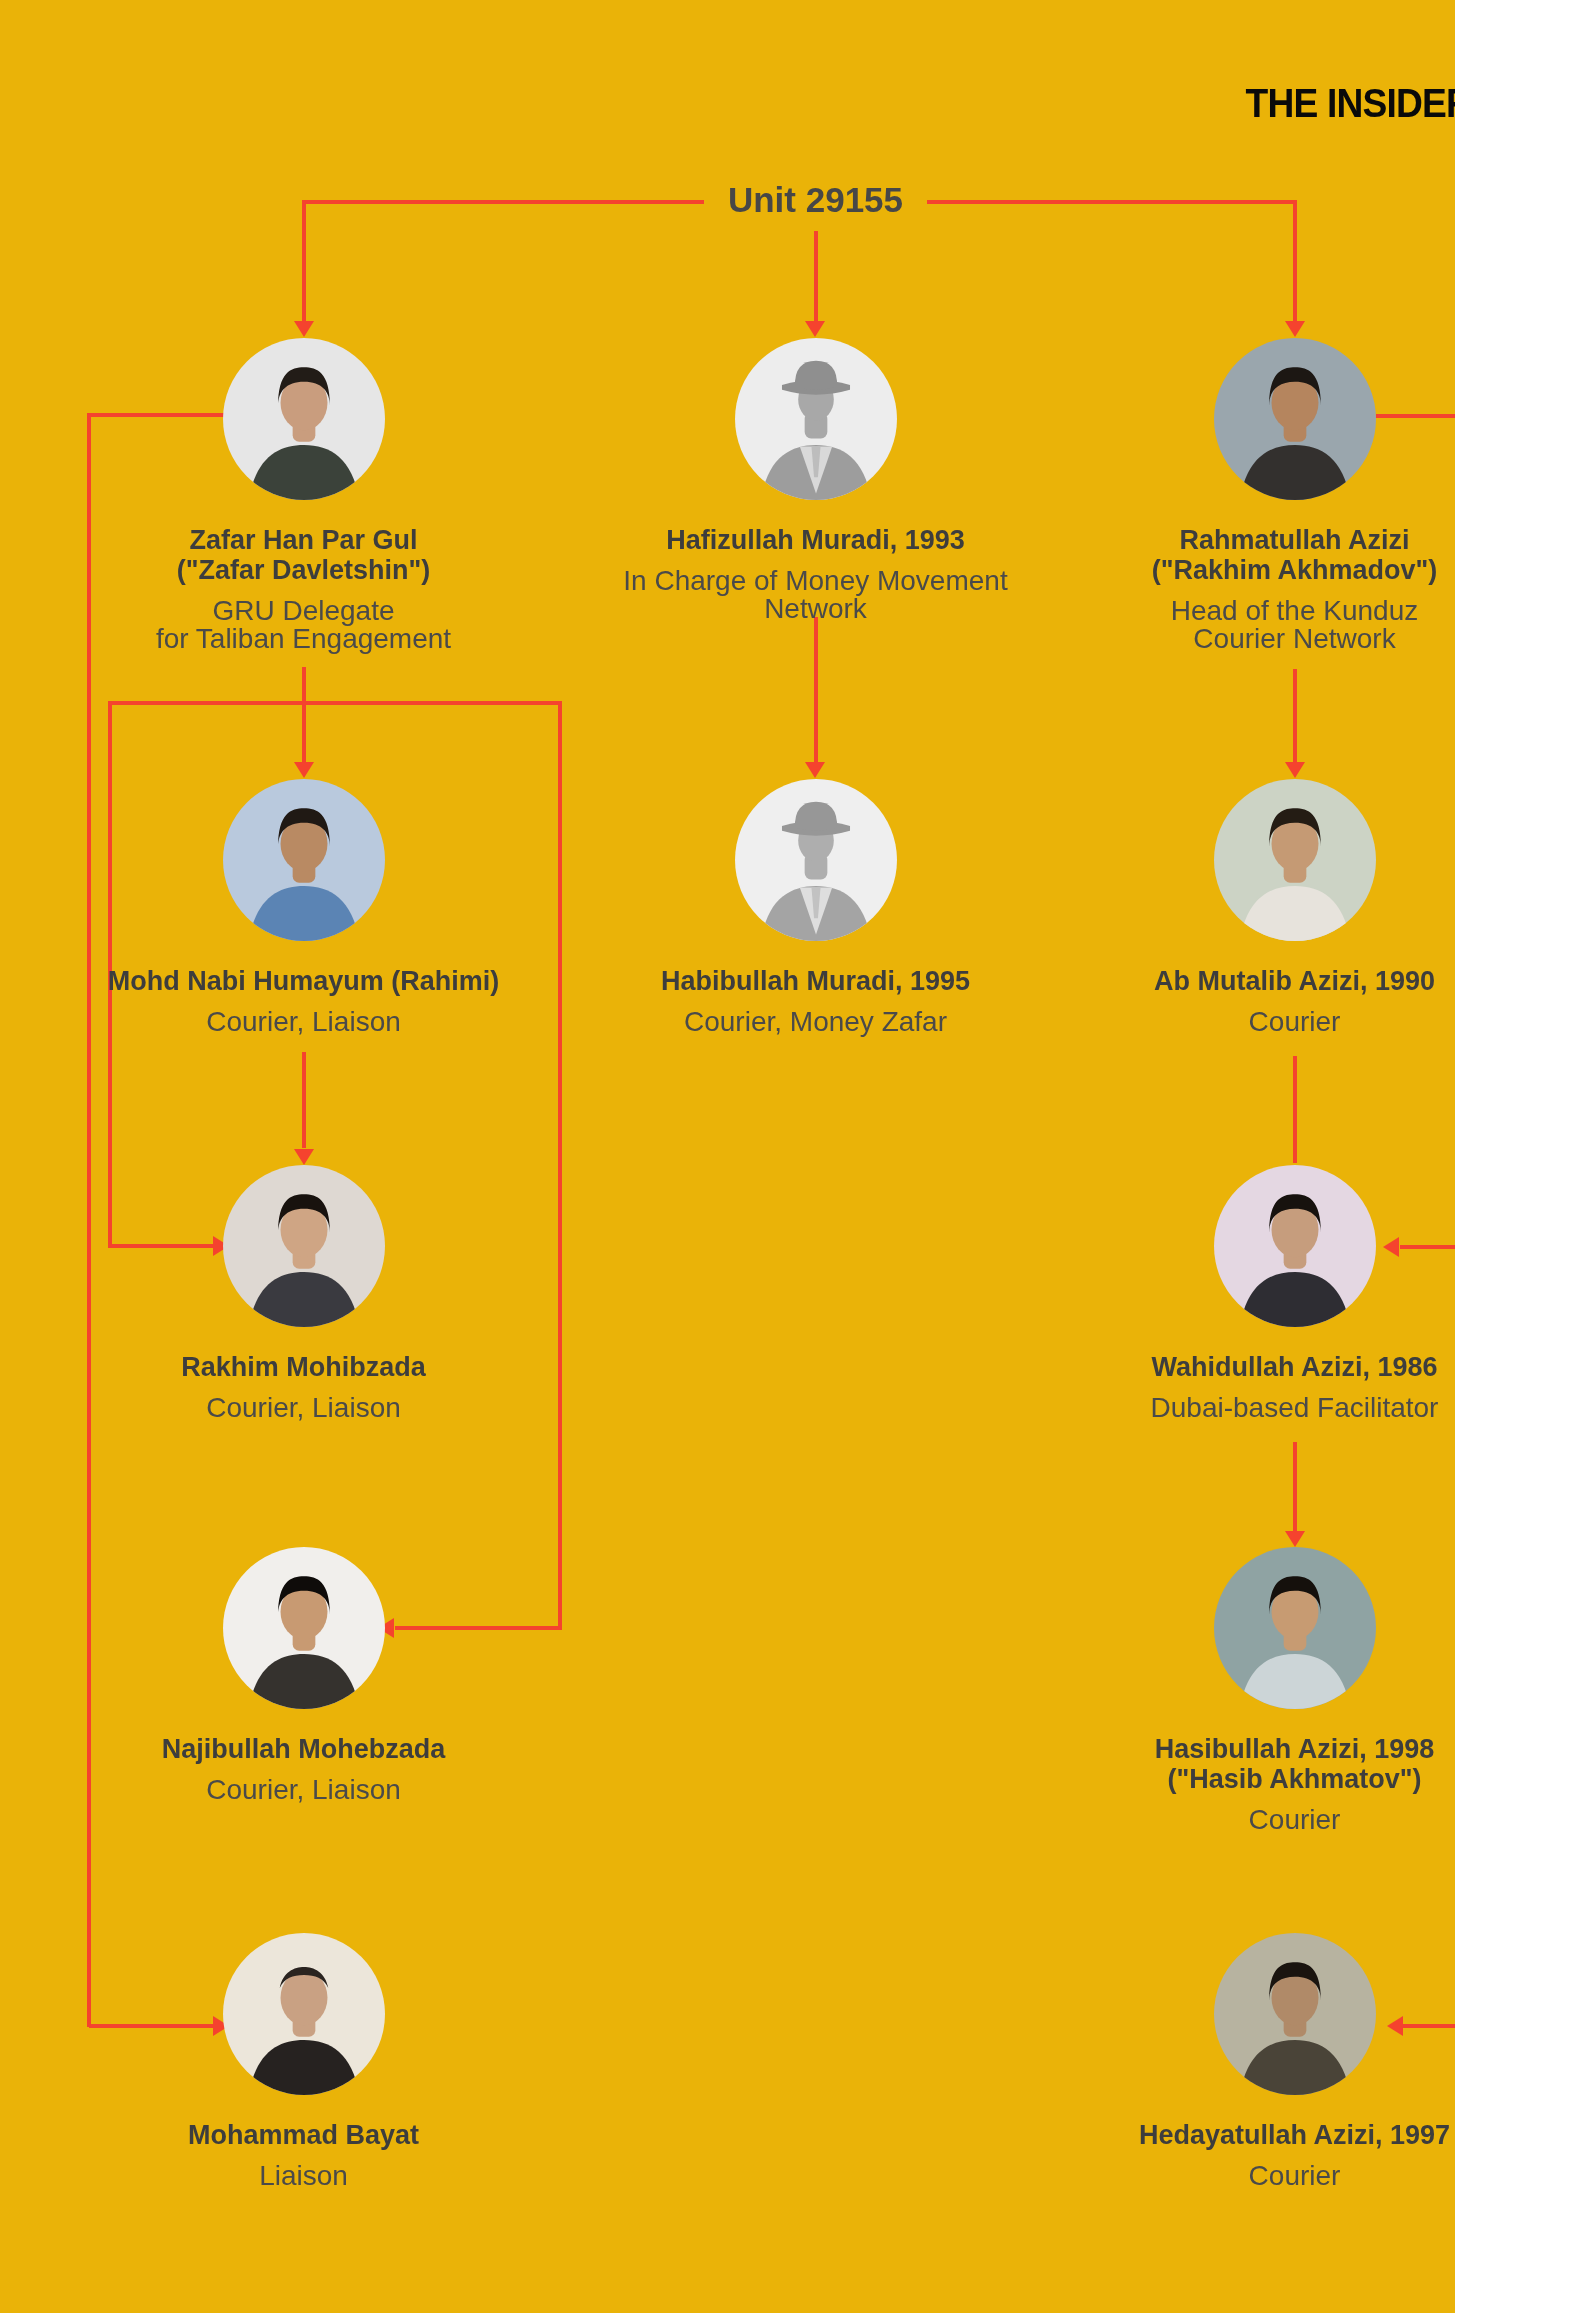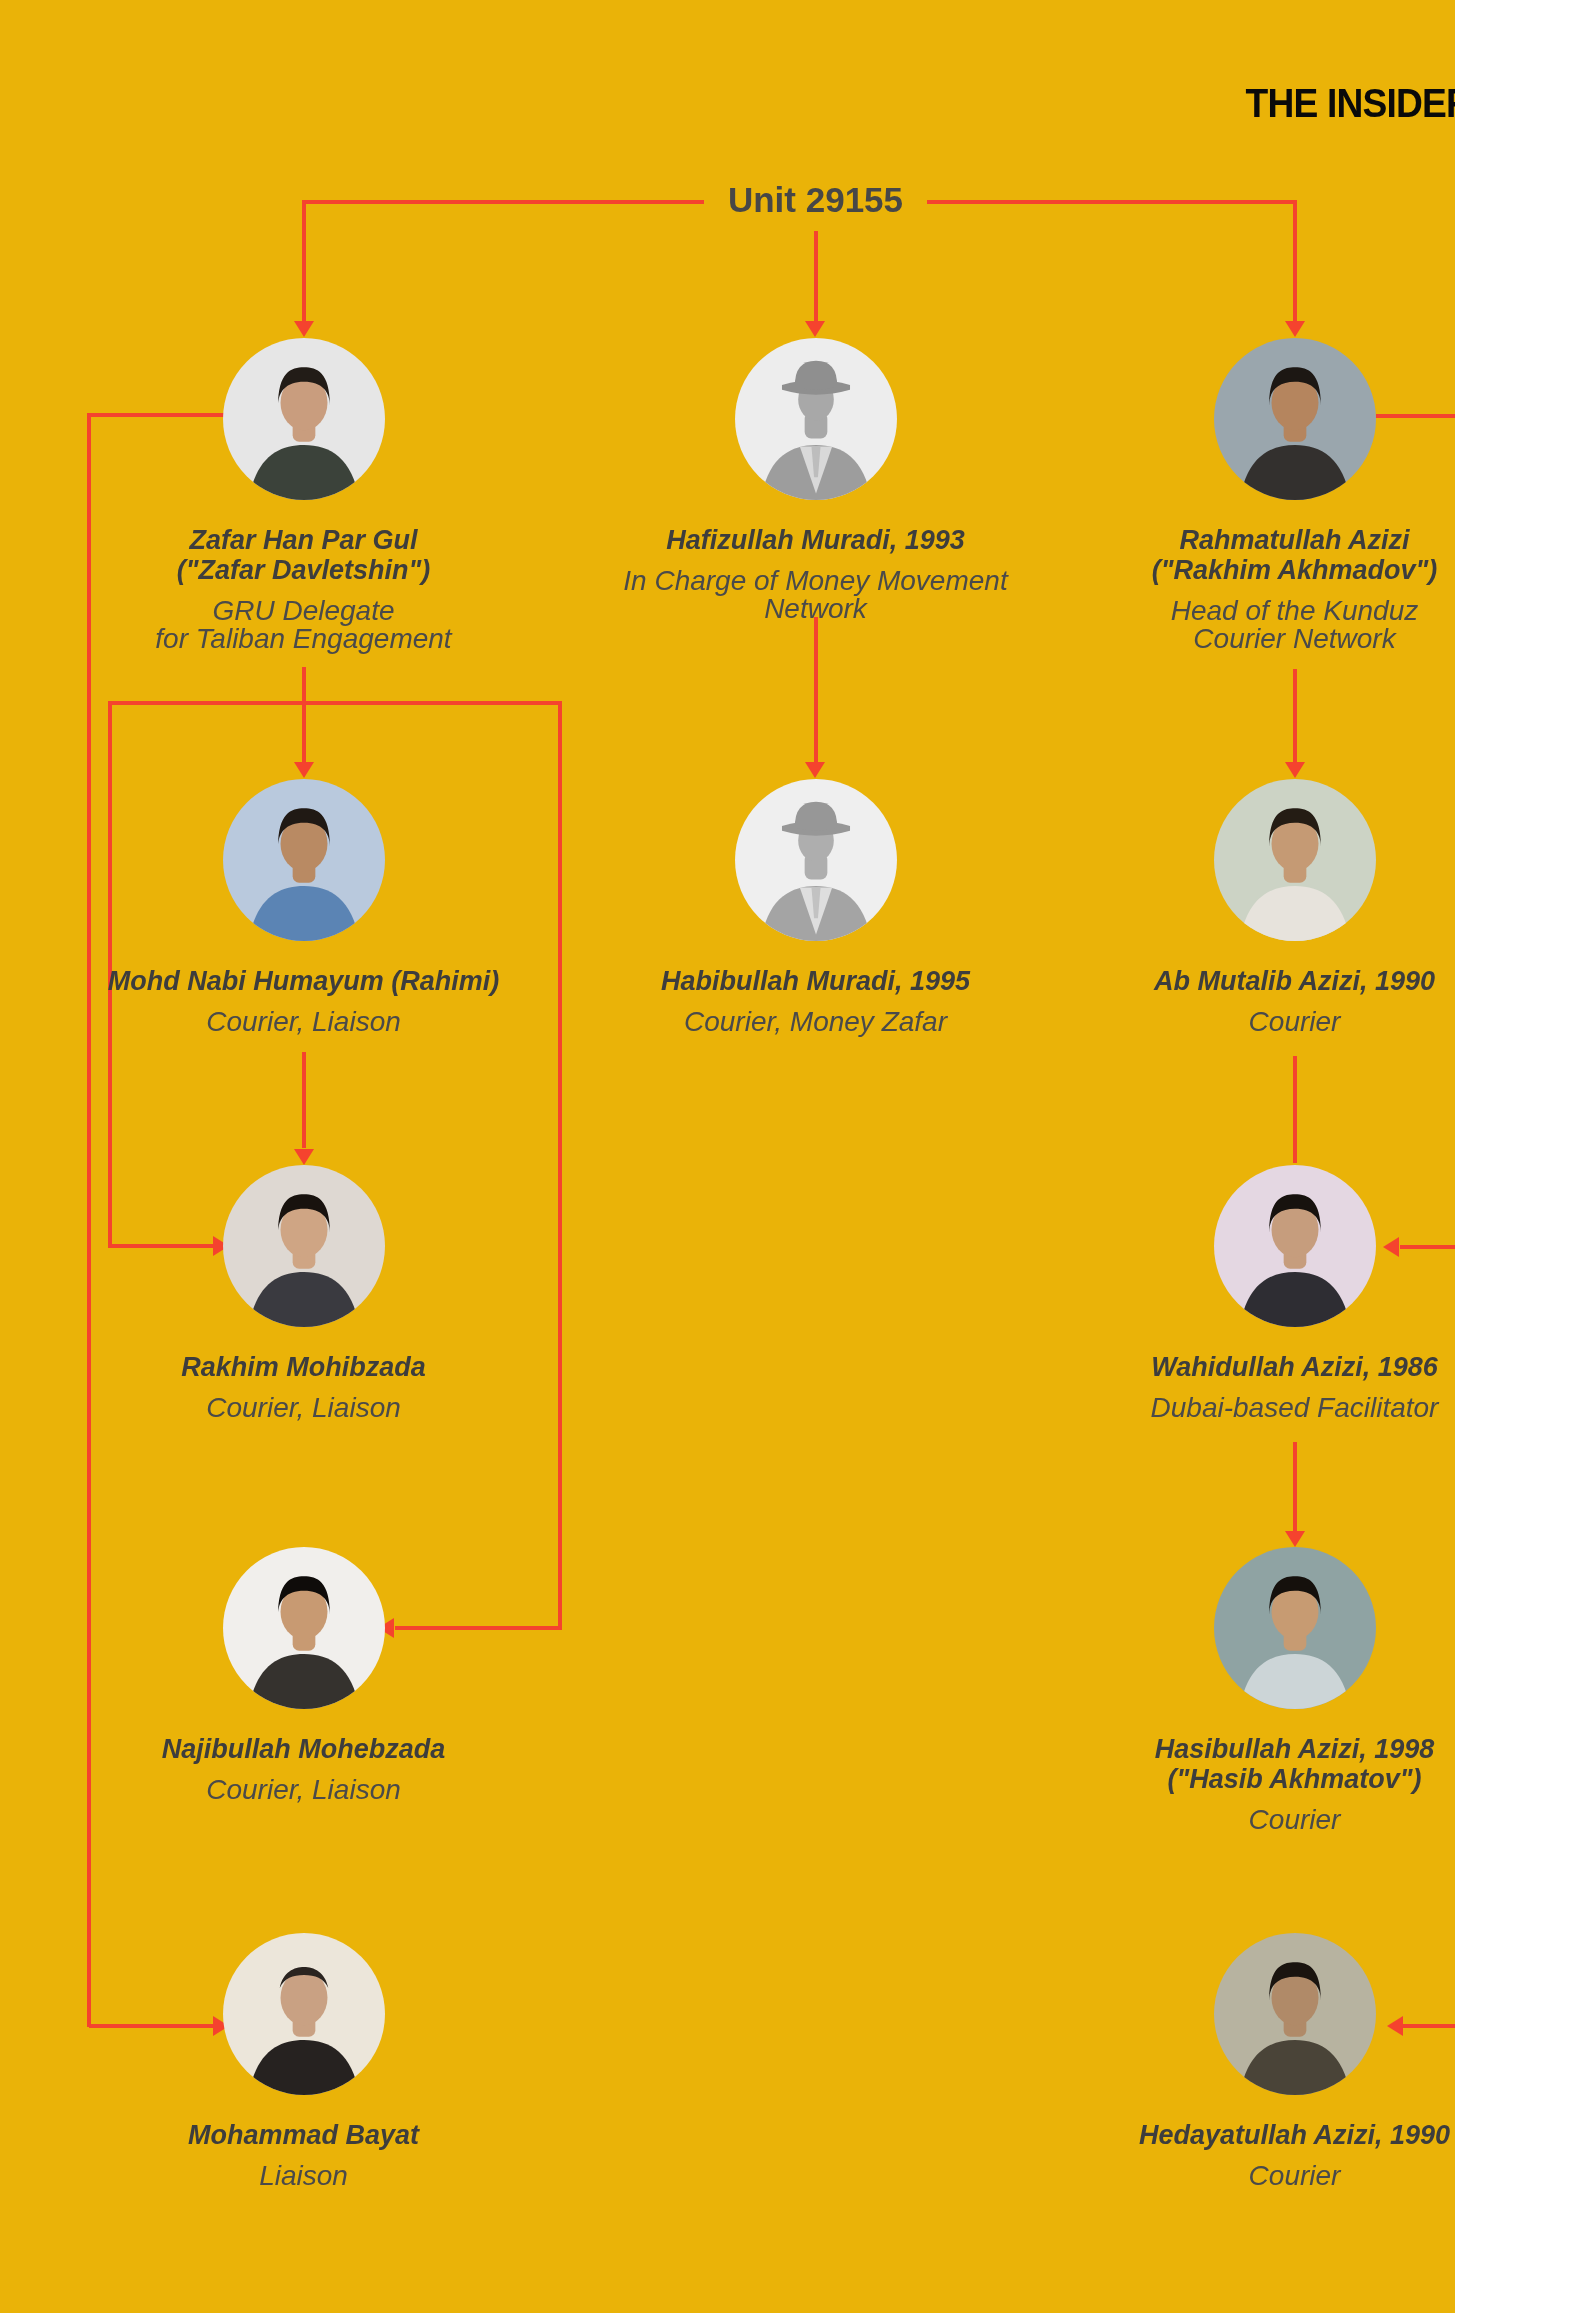--- a/index.html
+++ b/index.html
@@ -17,21 +17,21 @@
     font-size:35px;font-weight:bold;color:#474747;white-space:nowrap;
   }
   
   .hl{position:absolute;height:3.7px;background:var(--accent,#f5432e);}
   .vl{position:absolute;width:3.7px;background:var(--accent,#f5432e);}
   .ah{position:absolute;width:0;height:0;}
   .ah-down{border-left:10px solid transparent;border-right:10px solid transparent;border-top:16.5px solid var(--accent,#f5432e);}
   .ah-right{border-top:10px solid transparent;border-bottom:10px solid transparent;border-left:16.5px solid var(--accent,#f5432e);}
   .ah-left{border-top:10px solid transparent;border-bottom:10px solid transparent;border-right:16.5px solid var(--accent,#f5432e);}
   
-  .node{position:absolute;width:459px;text-align:center;font-style:italic;}
+  .node{position:absolute;width:459px;text-align:center;}
   .avatar{width:162px;height:162px;border-radius:50%;overflow:hidden;margin:0 auto;}
   .avatar svg{display:block;width:100%;height:100%;}
   .f-bg{fill:var(--bg,#e8e8e8);} .f-skin{fill:var(--skin,#c79b72);}
   .f-hair{fill:var(--hair,#1c1713);} .f-top{fill:var(--top,#3a3a40);}
   .f-hat{fill:var(--hat,#9a9a9a);} .f-face{fill:var(--face,#b0b0b0);}
   .f-suit{fill:var(--suit,#a7a7a7);} .f-shirt{fill:var(--shirt,#dedede);} .f-tie{fill:var(--tie,#c2c2c2);}
   .name{margin-top:25px;font-size:27px;line-height:30px;font-weight:bold;color:#3d3d3d;white-space:pre-line;}
   .role{margin-top:12px;font-size:28px;line-height:27.5px;color:#4a4a4a;white-space:pre-line;}
 </style>
 </head>
@@ -251,18 +251,18 @@
   <div class="node" style="left:1065px;top:1933px;">
     <div class="avatar" style="--bg: #b7b3a0; --skin: #b08a68; --hair: #1a140f; --top: #4a4438;">
       <svg viewBox="0 0 100 100">
           <rect class="f-bg" width="100" height="100"></rect>
           <path class="f-top" d="M16 100 C20 74 34 66 50 66 C66 66 80 74 84 100 Z"></path>
           <rect class="f-skin" x="43" y="50" width="14" height="14" rx="4"></rect>
           <ellipse class="f-skin" cx="50" cy="40" rx="14.5" ry="17"></ellipse>
           <path class="f-hair" d="M34 42 C34 21 42 18 50 18 C58 18 66 21 66 42 C66 33 61 27 50 27 C39 27 34 33 34 42 Z"></path>
         </svg>
     </div>
-    <div class="name">Hedayatullah Azizi, 1990</div>
+    <div class="name">Hedayatullah Azizi, 1997</div>
     <div class="role">Courier</div>
   </div>
 
 </div>
 
 
 </body></html>

